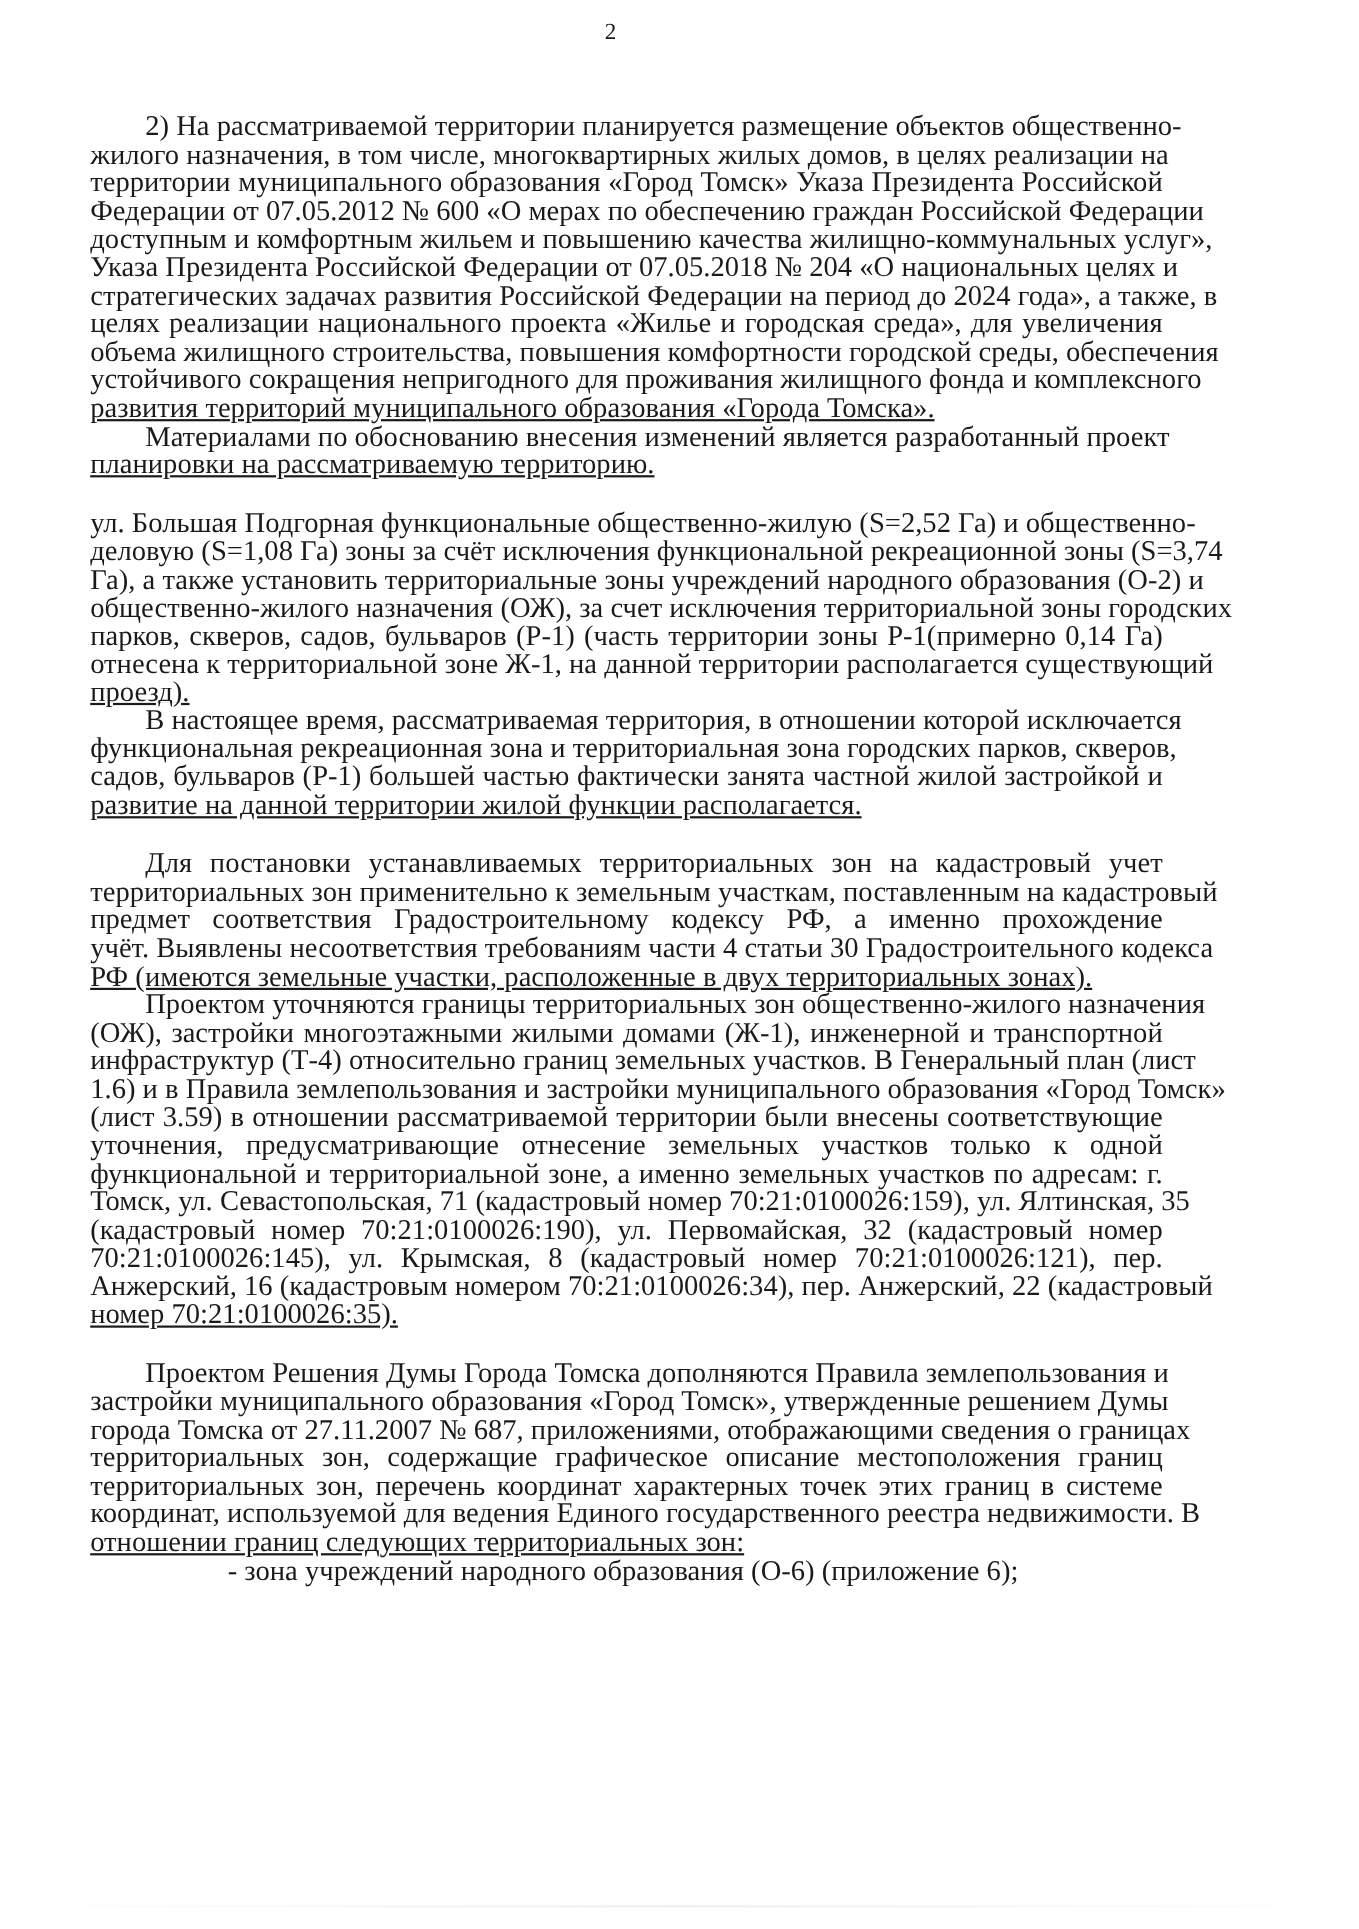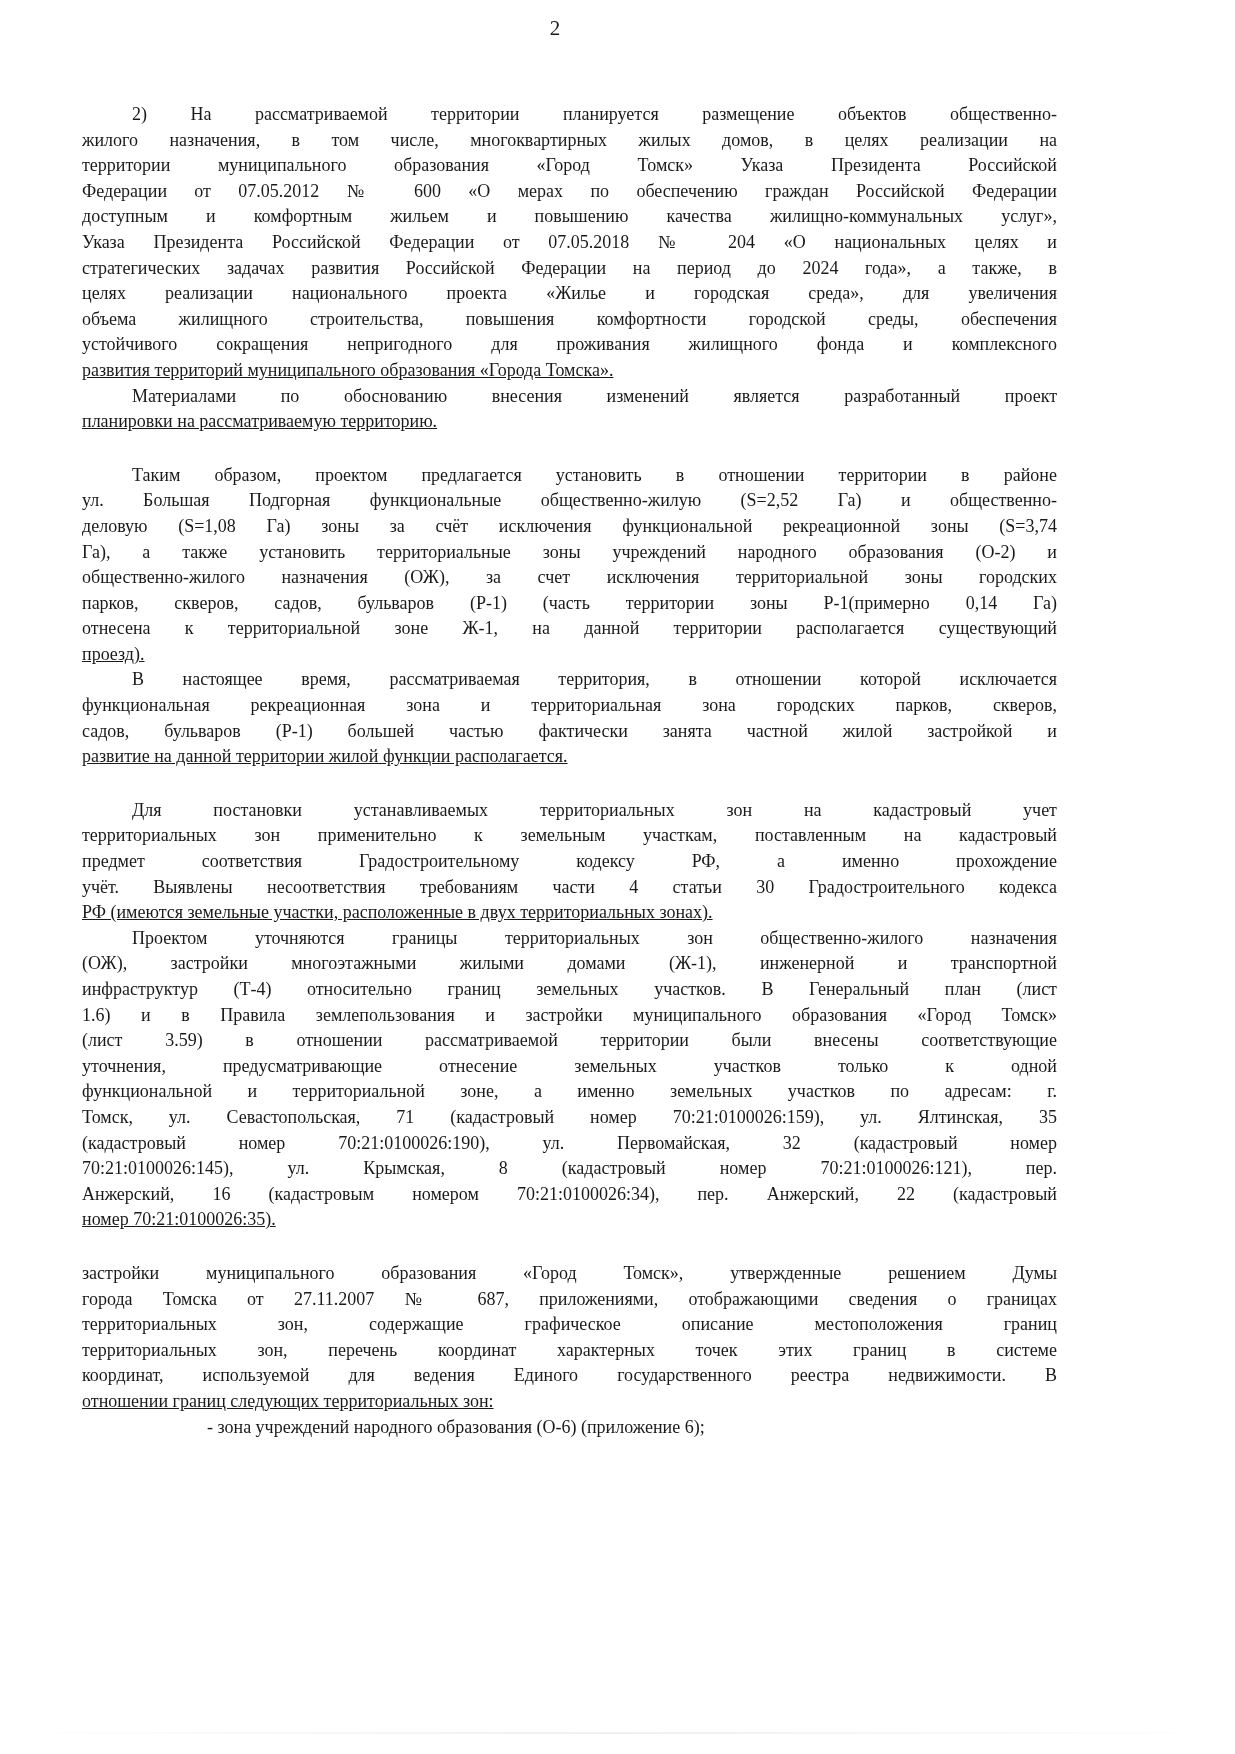--- a/index.html
+++ b/index.html
@@ -17,21 +17,21 @@
     left: 0;
     width: 1110px;
     text-align: center;
     font-size: 21px;
   }
   .doc {
     position: absolute;
     left: 82px;
     top: 102px;
     width: 975px;
-    font-size: 18px;
+    font-size: 26px;
     line-height: 25.6px;
   }
   .para { margin: 0; }
   .line {
     display: block;
     text-align: justify;
     text-align-last: justify;
     white-space: nowrap;
     height: 25.6px;
   }
@@ -70,21 +70,20 @@
   </div>
 
   <div class="para">
     <span class="line indent">Материалами по обоснованию внесения изменений является разработанный проект</span>
     <span class="line last">планировки на рассматриваемую территорию.</span>
   </div>
 
   <div class="gap-large"></div>
 
   <div class="para">
-    <span class="line indent">Таким образом, проектом предлагается установить в отношении территории в районе</span>
     <span class="line">ул. Большая Подгорная функциональные общественно-жилую (S=2,52 Га) и общественно-</span>
     <span class="line">деловую (S=1,08 Га) зоны за счёт исключения функциональной рекреационной зоны (S=3,74</span>
     <span class="line">Га), а также установить территориальные зоны учреждений народного образования (О-2) и</span>
     <span class="line">общественно-жилого назначения (ОЖ), за счет исключения территориальной зоны городских</span>
     <span class="line">парков, скверов, садов, бульваров (Р-1) (часть территории зоны Р-1(примерно 0,14 Га)</span>
     <span class="line">отнесена к территориальной зоне Ж-1, на данной территории располагается существующий</span>
     <span class="line last">проезд).</span>
   </div>
 
   <div class="para">
@@ -115,20 +114,21 @@
     <span class="line">Томск, ул. Севастопольская, 71 (кадастровый номер 70:21:0100026:159),  ул. Ялтинская, 35</span>
     <span class="line">(кадастровый номер 70:21:0100026:190), ул. Первомайская, 32 (кадастровый номер</span>
     <span class="line">70:21:0100026:145), ул. Крымская, 8 (кадастровый номер 70:21:0100026:121), пер.</span>
     <span class="line">Анжерский, 16 (кадастровым номером 70:21:0100026:34), пер. Анжерский, 22 (кадастровый</span>
     <span class="line last">номер 70:21:0100026:35).</span>
   </div>
 
   <div class="gap-large"></div>
 
   <div class="para">
+    <span class="line indent">Проектом Решения Думы Города Томска дополняются Правила землепользования и</span>
     <span class="line">застройки муниципального образования «Город Томск», утвержденные решением Думы</span>
     <span class="line">города Томска от 27.11.2007 № 687, приложениями, отображающими сведения о границах</span>
     <span class="line">территориальных зон, содержащие графическое описание местоположения границ</span>
     <span class="line">территориальных зон, перечень координат характерных точек этих границ в системе</span>
     <span class="line">координат, используемой для ведения Единого государственного реестра недвижимости. В</span>
     <span class="line last">отношении границ следующих территориальных зон:</span>
   </div>
 
   <div class="para">
     <span class="line bullet-line">- зона учреждений народного образования (О-6) (приложение 6);</span>

